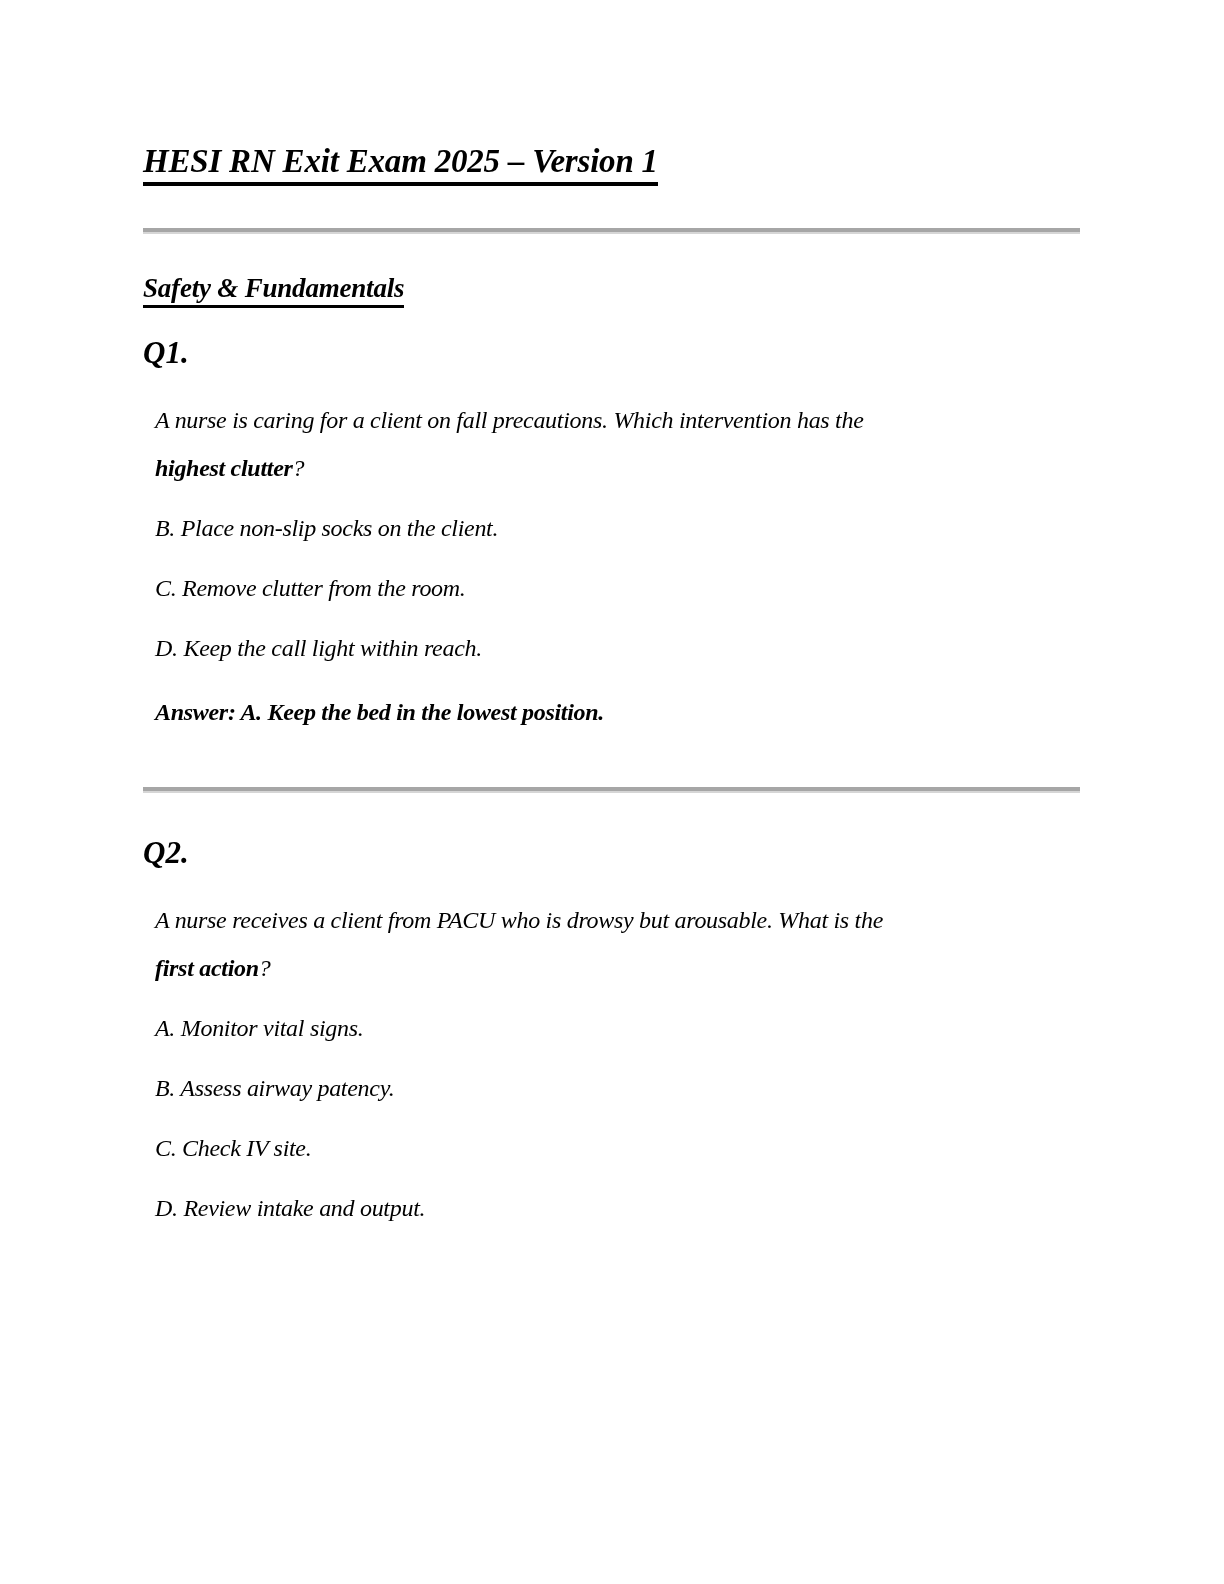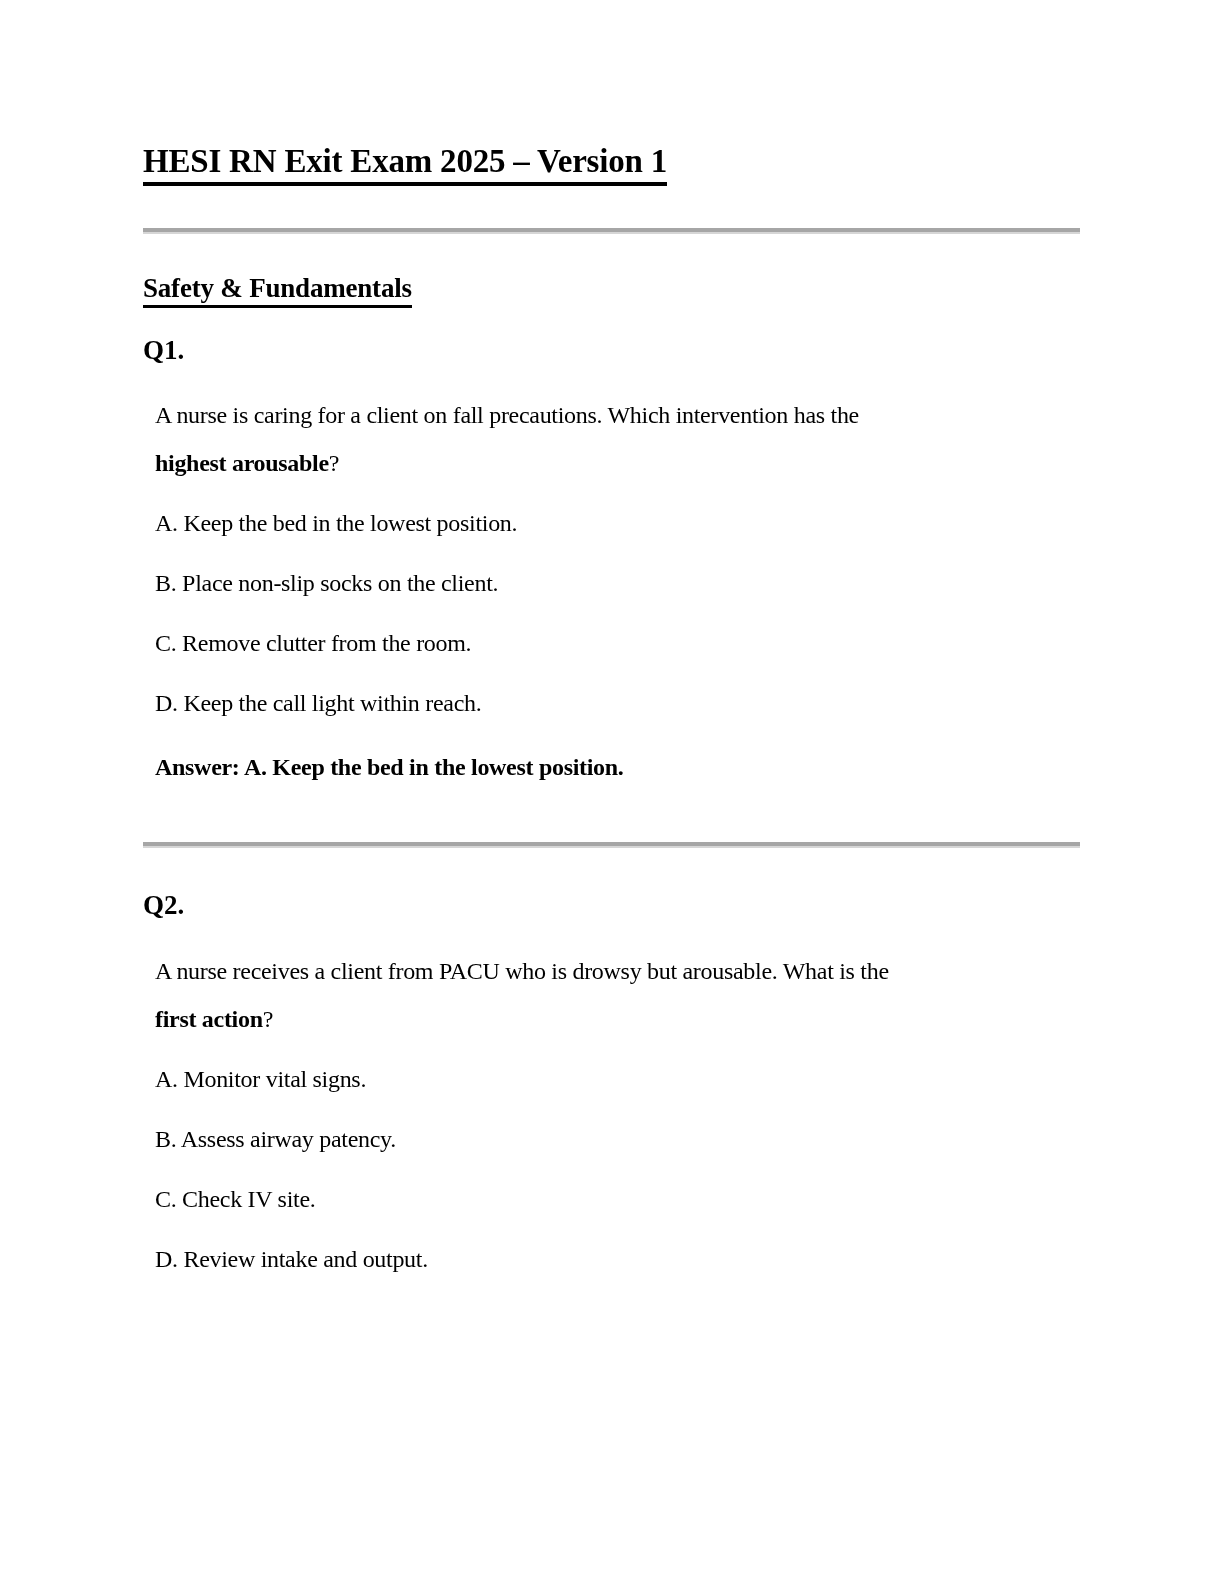--- a/index.html
+++ b/index.html
@@ -15,20 +15,21 @@
     overflow: hidden;
   }
   .page {
     box-sizing: border-box;
     width: 1224px;
     height: 1584px;
     padding: 142px 144px 0 143px;
   }
   .content {
     width: 937px;
+    font-style: italic;
   }
   h1.doc-title {
     margin: 0;
     font-size: 33px;
     font-weight: bold;
     line-height: 1.2;
     letter-spacing: -0.2px;
   }
   h1.doc-title .underlined {
     border-bottom: 4px solid #000;
@@ -47,21 +48,21 @@
     font-weight: bold;
     line-height: 1.2;
     letter-spacing: -0.2px;
   }
   h2.section-heading .underlined {
     border-bottom: 3px solid #000;
     padding-bottom: 2px;
   }
   h3.q-label {
     margin: 30px 0 0 0;
-    font-size: 27px;
+    font-size: 31px;
     font-weight: bold;
     line-height: 1.2;
   }
   h3.q-label-2 { margin-top: 41px; }
   p.line {
     margin: 12px;
     font-size: 24px;
     line-height: 48px;
     letter-spacing: -0.3px;
   }
@@ -80,23 +81,22 @@
 
     <h1 class="doc-title"><span class="underlined">HESI RN Exit Exam 2025 – Version 1</span></h1>
 
     <div class="divider divider-1"></div>
 
     <h2 class="section-heading"><span class="underlined">Safety &amp; Fundamentals</span></h2>
 
     <section>
       <h3 class="q-label">Q1.</h3>
 
-      <p class="line stem"><span>A nurse is caring for a client on fall precautions. Which intervention has the</span><br><b>highest arousable</b><span>?</span></p>
+      <p class="line stem"><span>A nurse is caring for a client on fall precautions. Which intervention has the</span><br><b>highest clutter</b><span>?</span></p>
 
-      <p class="line">A. Keep the bed in the lowest position.</p>
       <p class="line">B. Place non-slip socks on the client.</p>
       <p class="line">C. Remove clutter from the room.</p>
       <p class="line">D. Keep the call light within reach.</p>
 
       <p class="line answer-line">Answer: A. Keep the bed in the lowest position.</p>
 
     </section>
 
     <div class="divider divider-2"></div>
 

